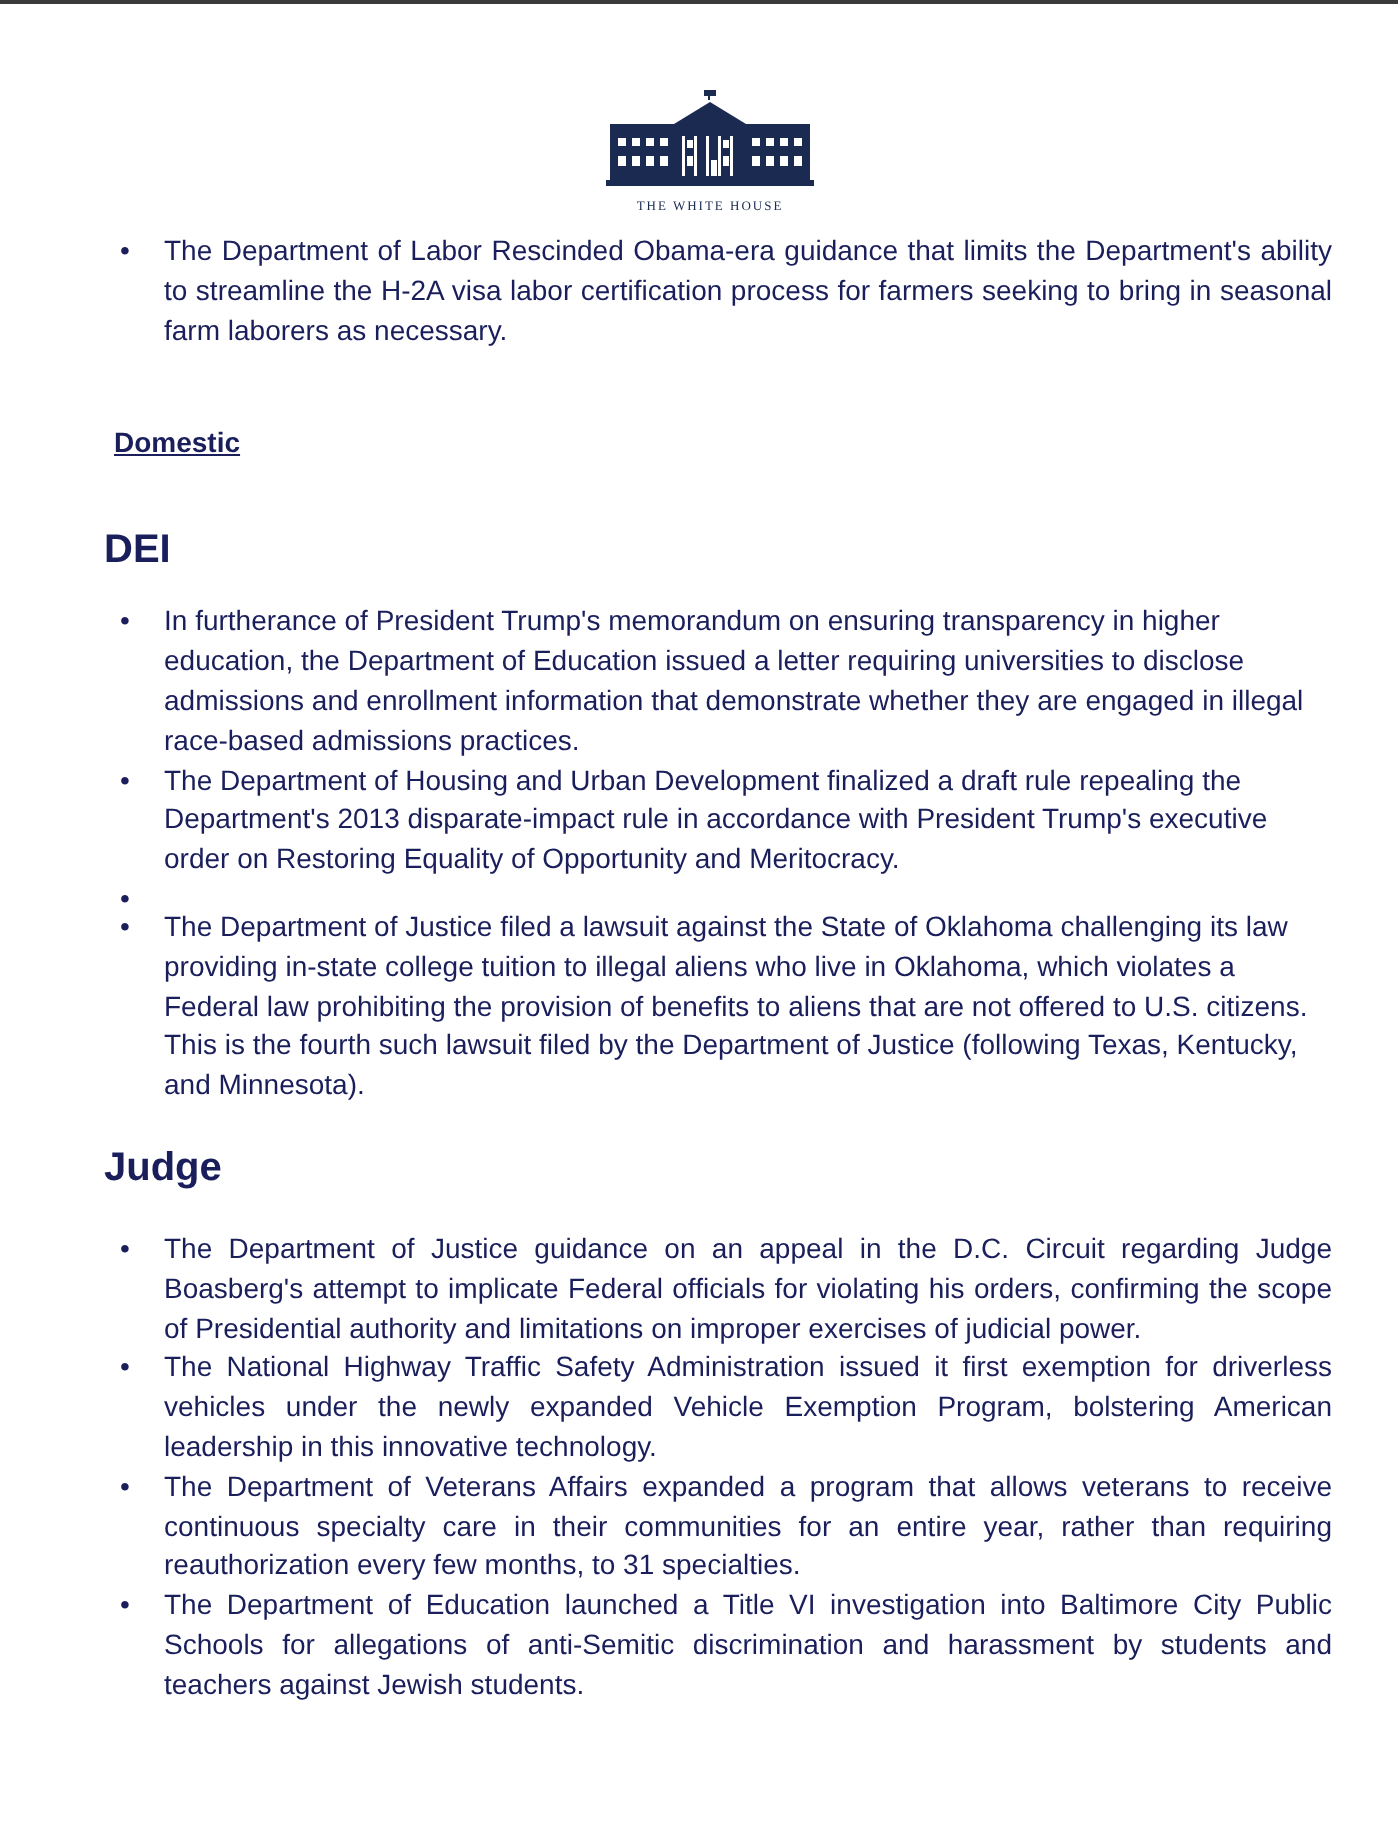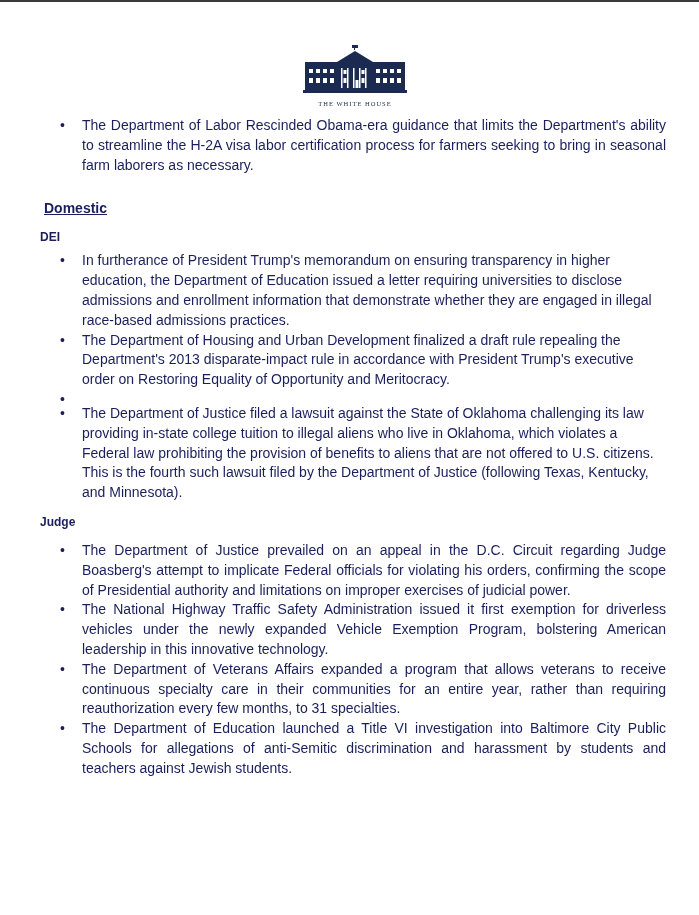--- a/index.html
+++ b/index.html
@@ -8,22 +8,22 @@
       font-family: "Liberation Sans", sans-serif; color: #1a1f5c;
     }
     .topbar { position: absolute; left: 0; top: 0; width: 699px; height: 2px; background: #3a3a3a; }
     .logo { position: absolute; left: 303px; top: 44px; width: 104px; height: 66px; }
     .logo svg { display: block; }
     .logo-text {
       position: absolute; left: 0; top: 56px; width: 104px; text-align: center;
       font-family: "Liberation Serif", serif; font-size: 6.5px; letter-spacing: 1px; color: #1a2a50;
     }
     .content { position: absolute; left: 40px; top: 116px; width: 626px; }
-    .section-title { font-weight: bold; font-size: 14px; text-decoration: underline; margin: 4px; line-height: 20px; }
-    .sub-title { font-weight: bold; font-size: 12px; margin: 0; line-height: 20px; }
+    .section-title { font-weight: bold; font-size: 14px; text-decoration: underline; margin: 17px; line-height: 20px; }
+    .sub-title { font-weight: bold; font-size: 20px; margin: 12px; line-height: 20px; }
     ul { margin: 0; padding: 0; list-style: none; }
     li { position: relative; padding-left: 42px; font-size: 14px; line-height: 19.8px; }
     li .bullet { position: absolute; left: 20px; top: 0; font-size: 14px; }
     li.justify { text-align: justify; }
   </style>
 </head>
 <body>
 
 <div class="topbar"></div>
 
@@ -107,21 +107,21 @@
       <span>The Department of Justice filed a lawsuit against the State of Oklahoma challenging its law providing in-state college tuition to illegal aliens who live in Oklahoma, which violates a Federal law prohibiting the provision of benefits to aliens that are not offered to U.S. citizens.  This is the fourth such lawsuit filed by the Department of Justice (following Texas, Kentucky, and Minnesota).</span>
     </li>
   </ul>
   <div style="height:9px"></div>
 
   <p class="sub-title">Judge</p>
   <div style="height:9px"></div>
   <ul>
     <li class="justify">
       <span class="bullet">•</span>
-      <span>The Department of Justice prevailed on an appeal in the D.C. Circuit regarding Judge Boasberg's attempt to implicate Federal officials for violating his orders, confirming the scope of Presidential authority and limitations on improper exercises of judicial power.</span>
+      <span>The Department of Justice guidance on an appeal in the D.C. Circuit regarding Judge Boasberg's attempt to implicate Federal officials for violating his orders, confirming the scope of Presidential authority and limitations on improper exercises of judicial power.</span>
     </li>
     <li class="justify">
       <span class="bullet">•</span>
       <span>The National Highway Traffic Safety Administration issued it first exemption for driverless vehicles under the newly expanded Vehicle Exemption Program, bolstering American leadership in this innovative technology.</span>
     </li>
     <li class="justify">
       <span class="bullet">•</span>
       <span>The Department of Veterans Affairs expanded a program that allows veterans to receive continuous specialty care in their communities for an entire year, rather than requiring reauthorization every few months, to 31 specialties.</span>
     </li>
     <li class="justify">

